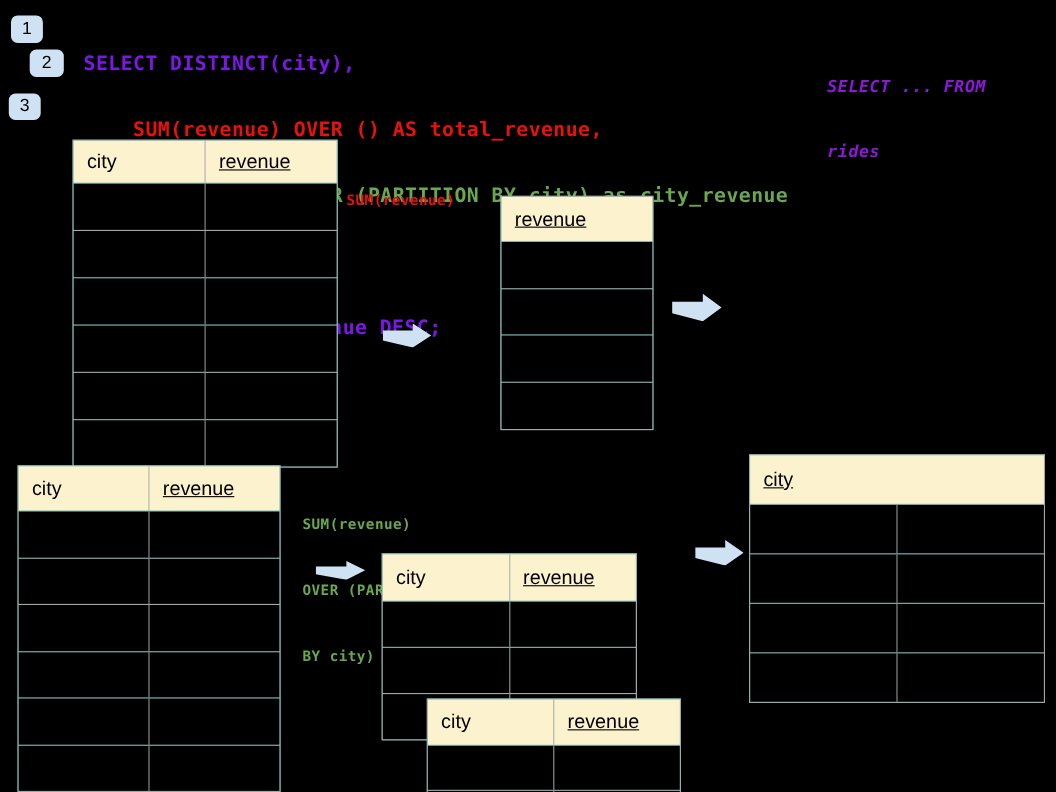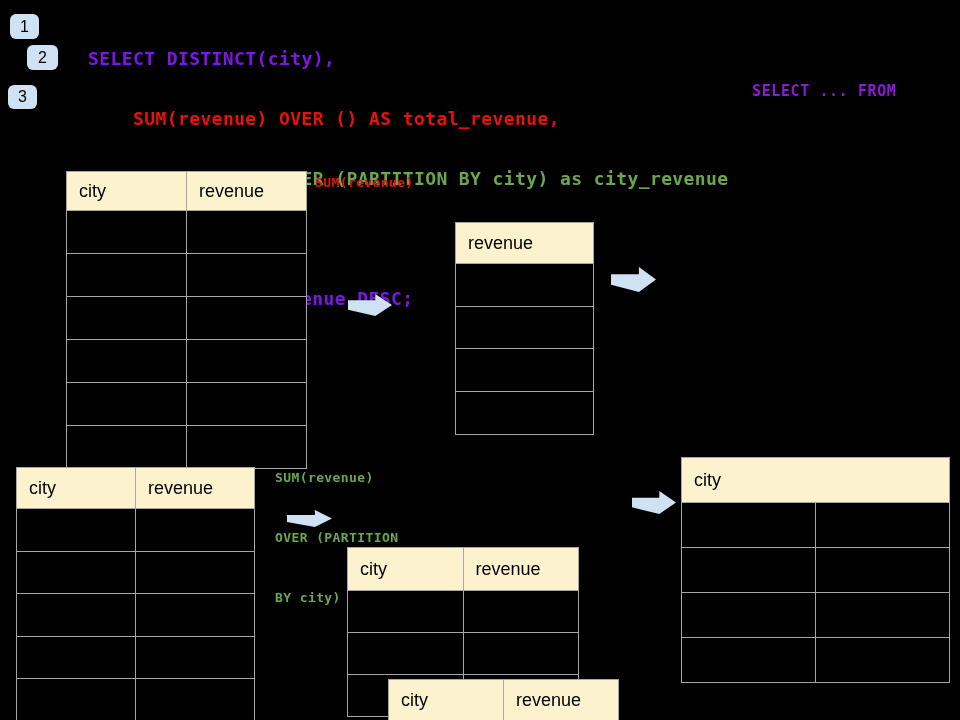--- a/index.html
+++ b/index.html
@@ -14,44 +14,43 @@
     position:absolute; background:var(--badge_bg,#cfe2f3); color:#000;
     border-radius:6px; display:flex; align-items:center; justify-content:center;
     font-size:16px; font-family:"Liberation Sans", sans-serif;
   }
   #badge-1 { left:10px; top:14px; width:29px; height:25px; }
   #badge-2 { left:27px; top:45px; width:31px; height:25px; }
   #badge-3 { left:8px;  top:85px; width:29px; height:24px; }
 
   
   .mono { font-family:"DejaVu Sans Mono", monospace; font-weight:bold; white-space:pre; }
-  #sql-code { position:absolute; left:88px; top:10px; }
+  #sql-code { position:absolute; left:76px; top:10px; }
   #sql-code .cl { font-size:18px; line-height:22px; letter-spacing:0.4px; }
   .ind2 { padding-left:22px; }
   .ind4 { padding-left:45px; }
 
-  #side-sql { position:absolute; left:752px; top:43px; }
+  #side-sql { position:absolute; left:752px; top:31px;font-style:italic; }
   #side-sql div { font-size:15px; line-height:21px; letter-spacing:0.6px; }
 
   .ann { position:absolute; }
   .ann div { font-size:13px; line-height:22px; letter-spacing:0.4px; }
   #ann-total     { left:315px; top:134px; }
   #ann-partition { left:275px; top:429px; }
 
   
   .dtable {
     position:absolute; background:#5eead4;
     border:1px solid var(--table_border,#a6a6a6);
-    margin-top:44px;
   }
   .trow { display:flex; height:var(--rh); border-bottom:1px solid var(--table_border,#a6a6a6); }
   .trow:last-child { border-bottom:none; }
   .trow.thead { height:var(--hh); }
   .tcell { flex:1; box-sizing:border-box; border-right:1px solid var(--table_border,#a6a6a6); background:#000; }
-  .tcell:last-child { border-right:none; }
+  .tcell:last-child { border-right:none;text-decoration:underline; }
   .thead .tcell {
     background:var(--table_header_bg,#fcf2cd); color:#000;
     display:flex; align-items:center; padding-left:12px;
     font-size:18px; font-family:"Liberation Sans", sans-serif;
   }
 
   #t-source-top    { left:66px;  top:127px; width:239px; --hh:38px; --rh:42px; }
   #t-total         { left:455px; top:178px; width:137px; --hh:40px; --rh:41.7px; }
   #t-source-bottom { left:16px;  top:423px; width:237px; --hh:40px; --rh:41.5px; }
   #t-part-a        { left:347px; top:503px; width:230px; --hh:42px; --rh:41px; }
@@ -77,20 +76,21 @@
   <div id="sql-code" class="mono">
     <div class="cl ind0" style="color: rgb(125, 23, 232);">SELECT DISTINCT(city),</div>
     <div class="cl ind4" style="color: rgb(232, 18, 11);">SUM(revenue) OVER () AS total_revenue,</div>
     <div class="cl ind4" style="color: rgb(106, 168, 79);">SUM(revenue) OVER (PARTITION BY city) as city_revenue</div>
     <div class="cl ind2" style="color: rgb(125, 23, 232);">FROM rides</div>
     <div class="cl ind2" style="color: rgb(125, 23, 232);">ORDER by city_revenue DESC;</div>
   </div>
 
   <div id="side-sql" class="mono" style="color: rgb(142, 24, 218);">
     <div>SELECT ... FROM</div>
+    <div>rides</div>
   </div>
 
   <div id="ann-total" class="ann mono" style="color: rgb(232, 18, 11);">
     <div>SUM(revenue)</div>
   </div>
 
   <div id="ann-partition" class="ann mono" style="color: rgb(106, 168, 79);">
     <div>SUM(revenue)</div>
     <div>OVER (PARTITION</div>
     <div>BY city)</div>

